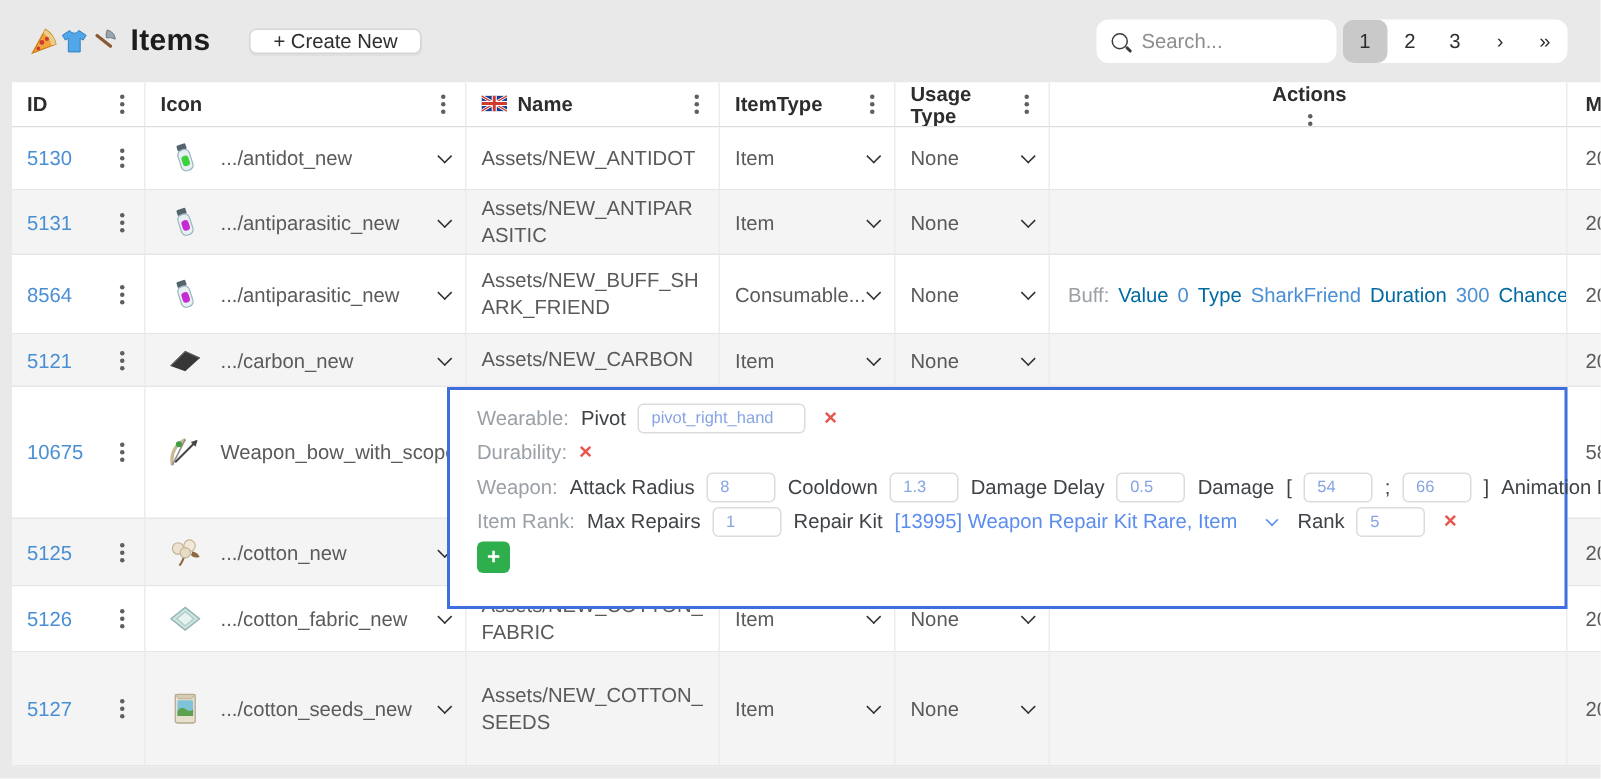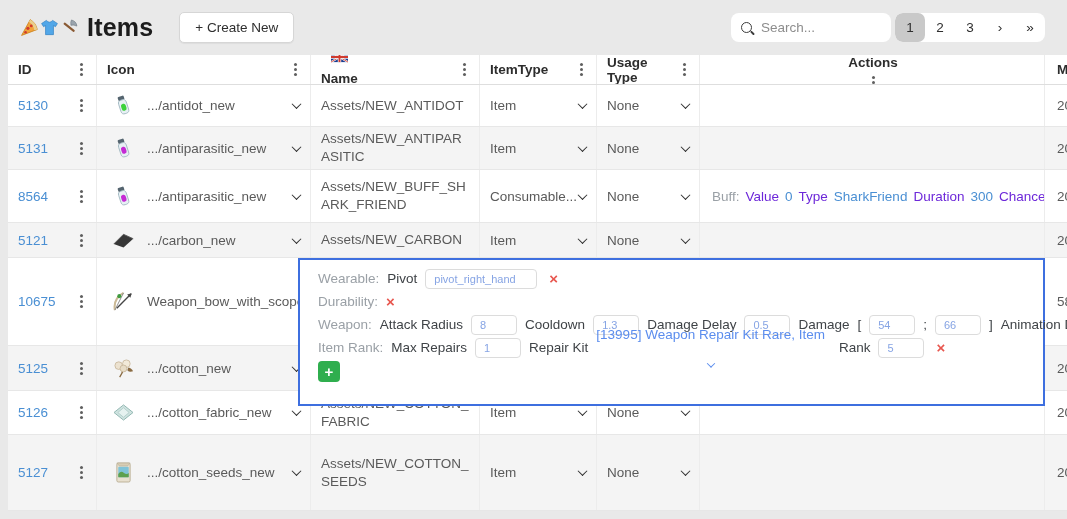--- a/index.html
+++ b/index.html
@@ -7,24 +7,24 @@
   body {
     font-family:"Liberation Sans", sans-serif;
     background:#e9e9e9;
     position:relative;
     color:#555;
   }
   
   .topbar { height:55px; display:flex; align-items:center; padding:0 22px 0 20px; }
   .title-icons { display:flex; align-items:center; gap:1px; margin-right:8px; }
   .title-icons span { display:inline-flex; }
-  .page-title { font-size:25px; font-weight:700; color:#1c1c1c; letter-spacing:.2px; }
+  .page-title { font-size:20px; font-weight:700; color:#1c1c1c; letter-spacing:.2px; }
   .create-btn {
     margin-left:26px; background:#fff; border:1px solid #d6d6d6; border-radius:5px;
-    height:31px; padding:0 15px; font-size:13.5px; color:#2e2e2e;
+    height:17px; padding:0 15px; font-size:13.5px; color:#2e2e2e;
     display:flex; align-items:center; box-shadow:0 1px 1px rgba(0,0,0,.05); cursor:pointer;
   }
   .spacer { flex:1; }
   .searchbox {
     width:160px; height:29px; background:#fff; border-radius:8px;
     display:flex; align-items:center; padding:0 10px; margin-right:4px;
   }
   .mag { position:relative; width:11px; height:11px; border:1.6px solid #3c3c3c; border-radius:50%; flex:none; }
   .mag::after { content:""; position:absolute; width:5px; height:1.8px; background:#3c3c3c;
     transform:rotate(45deg); right:-4px; bottom:-2px; border-radius:1px; }
@@ -43,45 +43,45 @@
   .cell { border-right:1px solid #ececec; display:flex; align-items:center;
     padding:0 10px; font-size:13.5px; color:#5a5a5a; overflow:hidden; }
   .c-id { width:89px; justify-content:space-between; flex:none; }
   .c-icon { width:214px; flex:none; }
   .c-name { width:169px; flex:none; line-height:1.3; word-break:break-all; }
   .c-type { width:117px; flex:none; justify-content:space-between; }
   .c-usage { width:103px; flex:none; justify-content:space-between; }
   .c-actions { width:345px; flex:none; white-space:nowrap; padding-left:12px; gap:6px; }
   .c-max { width:74px; flex:none; border-right:none; padding-left:12px; }
   .thead .cell { color:#2d2d2d; font-weight:600; font-size:13.5px; }
-  .hdr-label { display:flex; align-items:center; gap:7px;flex-direction:column; }
+  .hdr-label { display:flex; align-items:center; gap:7px; }
   .id-link { color:#4a8fd3; text-decoration:none; cursor:pointer; }
   .kebab { width:3px; height:3px; border-radius:50%; background:#5f5f5f; flex:none; margin:0 3px;
     box-shadow:0 -5px 0 #5f5f5f, 0 5px 0 #5f5f5f; cursor:pointer; }
   .chev { width:7px; height:7px; border-right:1.8px solid #2f2f2f; border-bottom:1.8px solid #2f2f2f;
     transform:rotate(45deg) translate(-1px,-1px); flex:none; cursor:pointer; }
   .item-icon { width:24px; display:inline-flex; justify-content:center; flex:none; margin-left:4px; }
   .icon-label { margin-left:12px; flex:1; }
   .flag { display:inline-flex; flex:none; }
   
   .act-group { color:#9aa0a6; }
-  .act-label { color:#6d28d9; }
+  .act-label { color:#0369a1; }
   .act-value { color:#4a8fd3; }
   
   .editor { position:absolute; left:298px; top:258px; width:747px; height:148px;
     background:#fff; border:2px solid #3e6fdf; z-index:5; padding:7px 0 0 18px; }
   .ed-line { display:flex; align-items:center; height:23px; font-size:13.5px; gap:8px; white-space:nowrap; }
   .sec { color:#9aa0a6; }
   .fld { color:#3f4347; }
   .ed-input { border:1px solid #dcdcdc; border-radius:4px; height:20px; font-size:11px;
     color:#86a4e4; padding:0 8px; font-family:"Liberation Sans",sans-serif; outline:none; }
   .w-pivot { width:112px; }
   .w-num { width:46px; }
   .remove-x { color:#e8574f; font-size:15px; font-weight:700; cursor:pointer; margin-left:4px; line-height:1; }
-  .kit-link { color:#5b8dee; cursor:pointer; display:flex; align-items:center; gap:20px;flex-direction:column; }
+  .kit-link { color:#5b8dee; cursor:pointer; display:flex; align-items:center; gap:20px; }
   .kit-link .chev { border-color:#5b8dee; width:6px; height:6px; }
   .add-btn { width:22px; height:21px; background:#2fae4e; border-radius:4px; color:#fff;
     display:flex; align-items:center; justify-content:center; font-size:15px; font-weight:700;
     cursor:pointer; margin-top:2px; }
 </style>
 </head>
 <body>
 
 <div class="topbar">
   <div class="title-icons">

